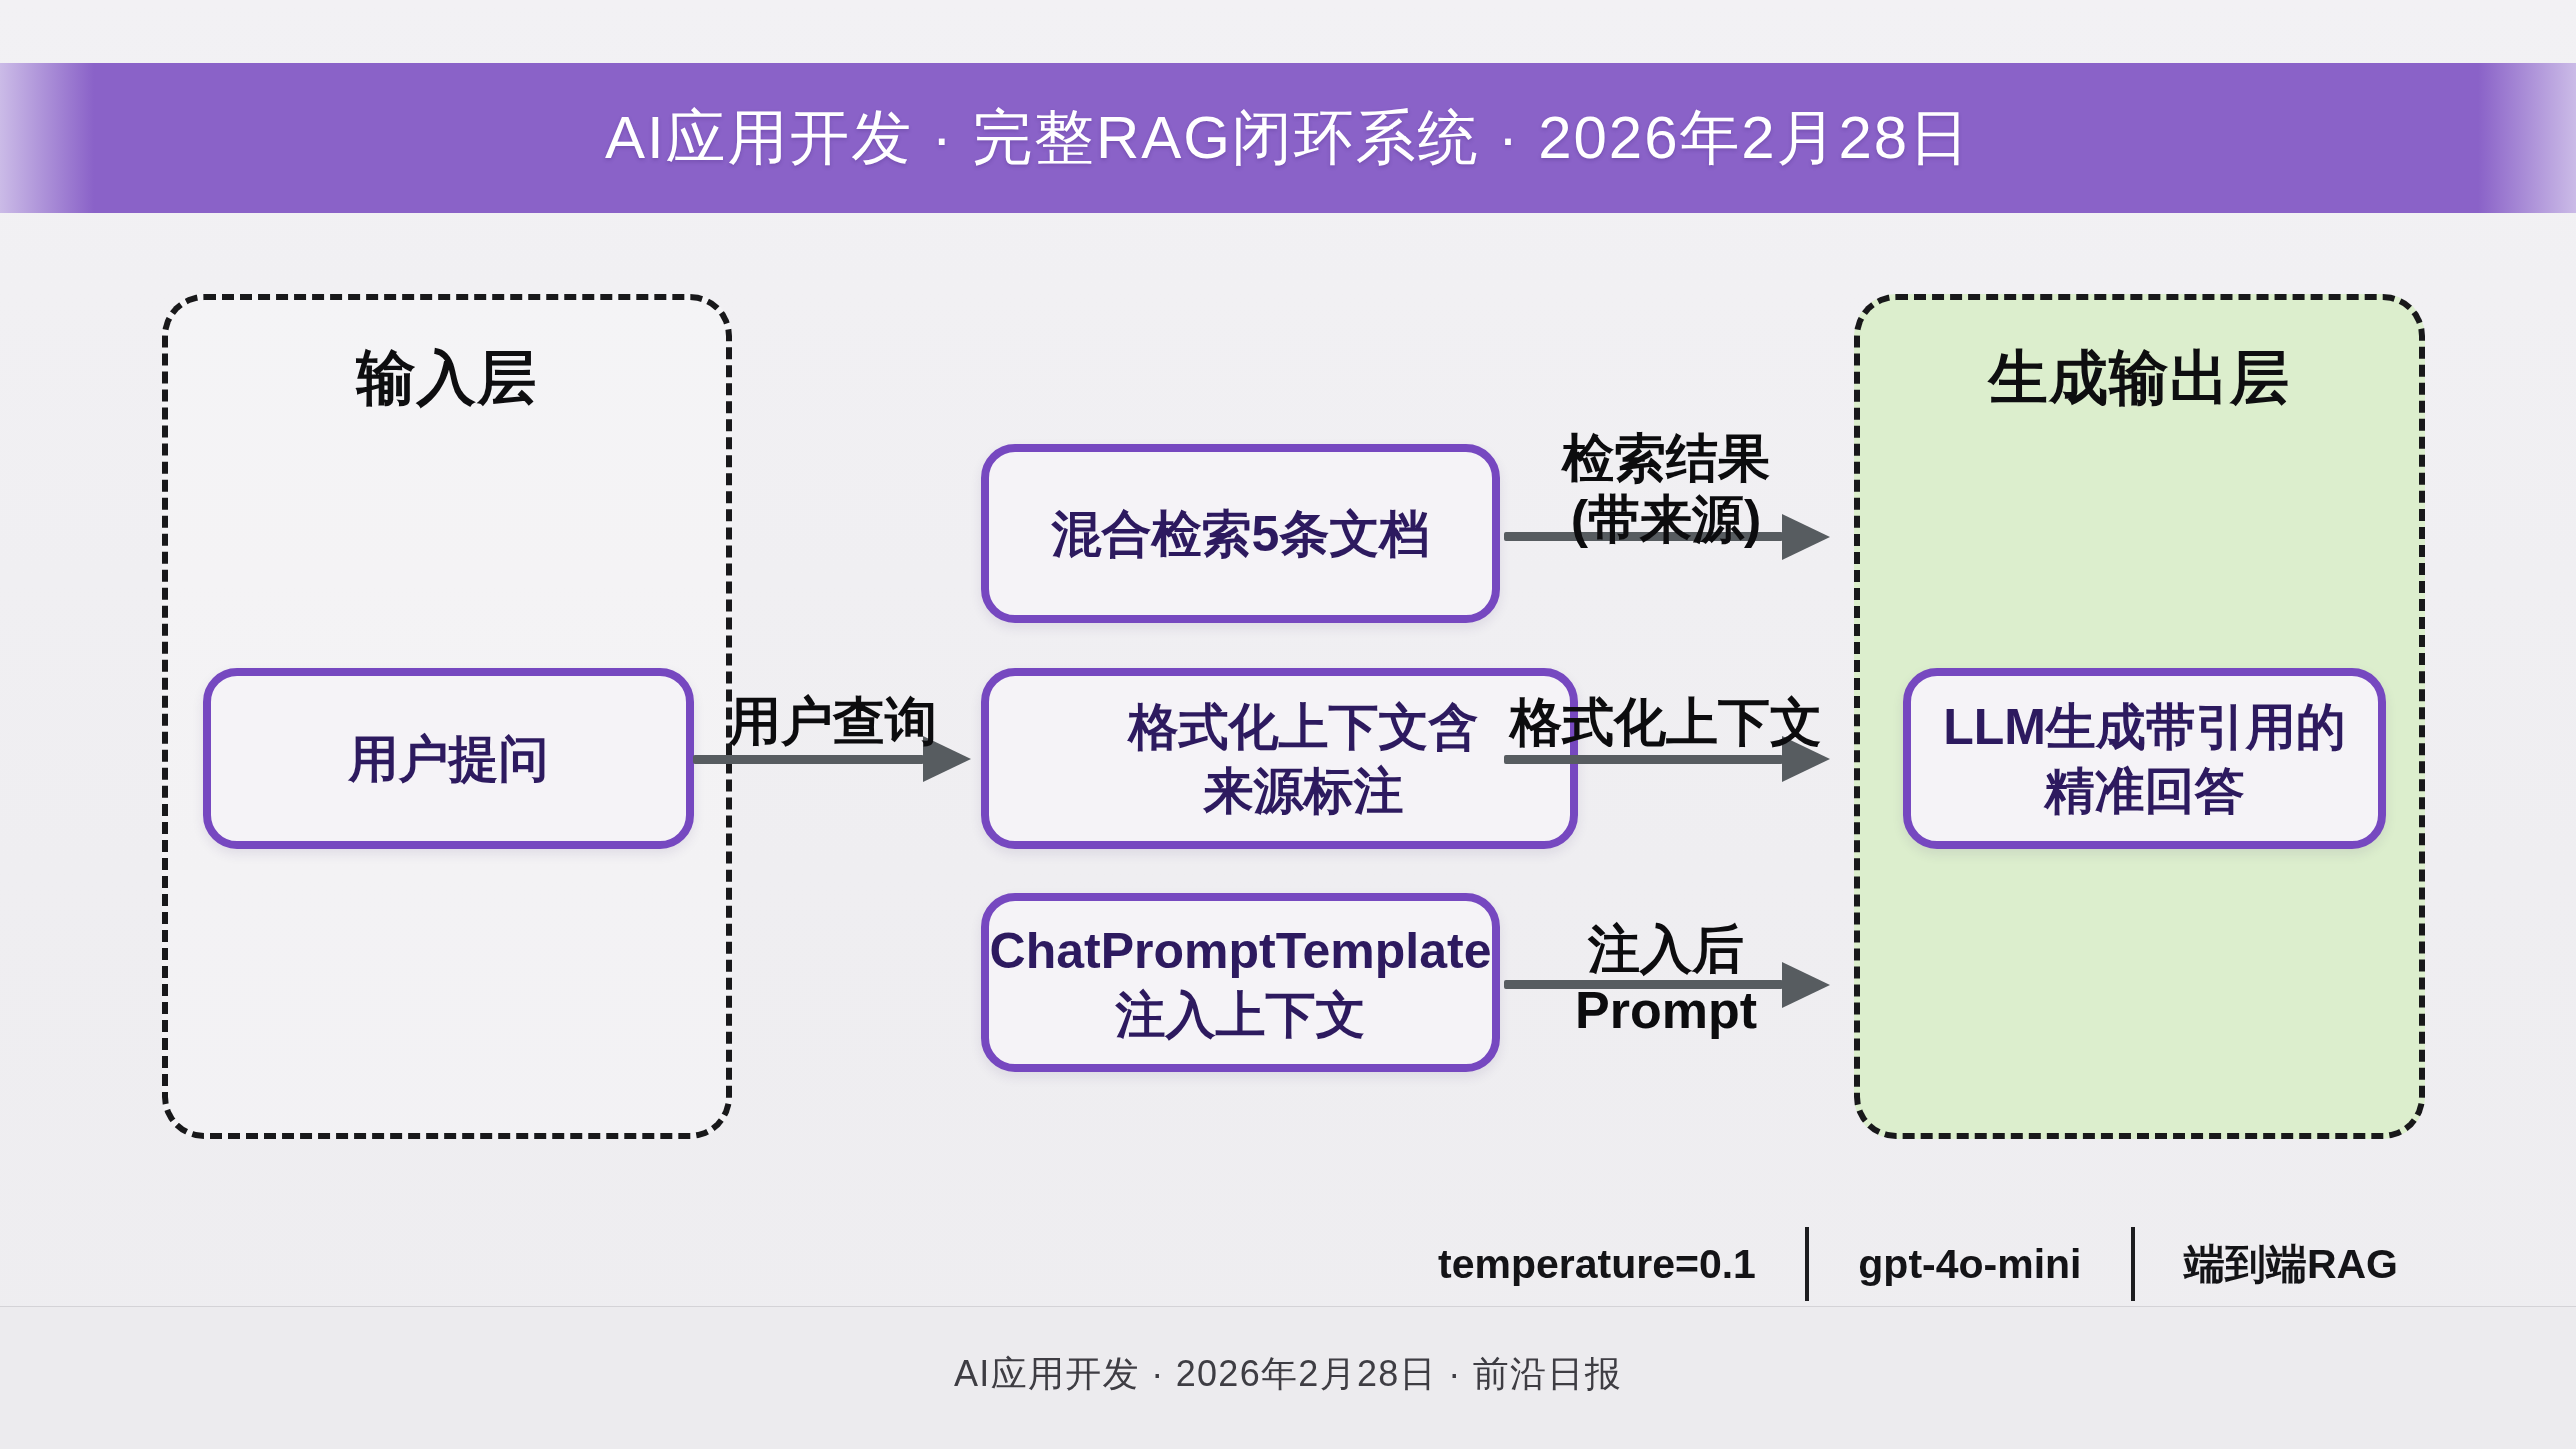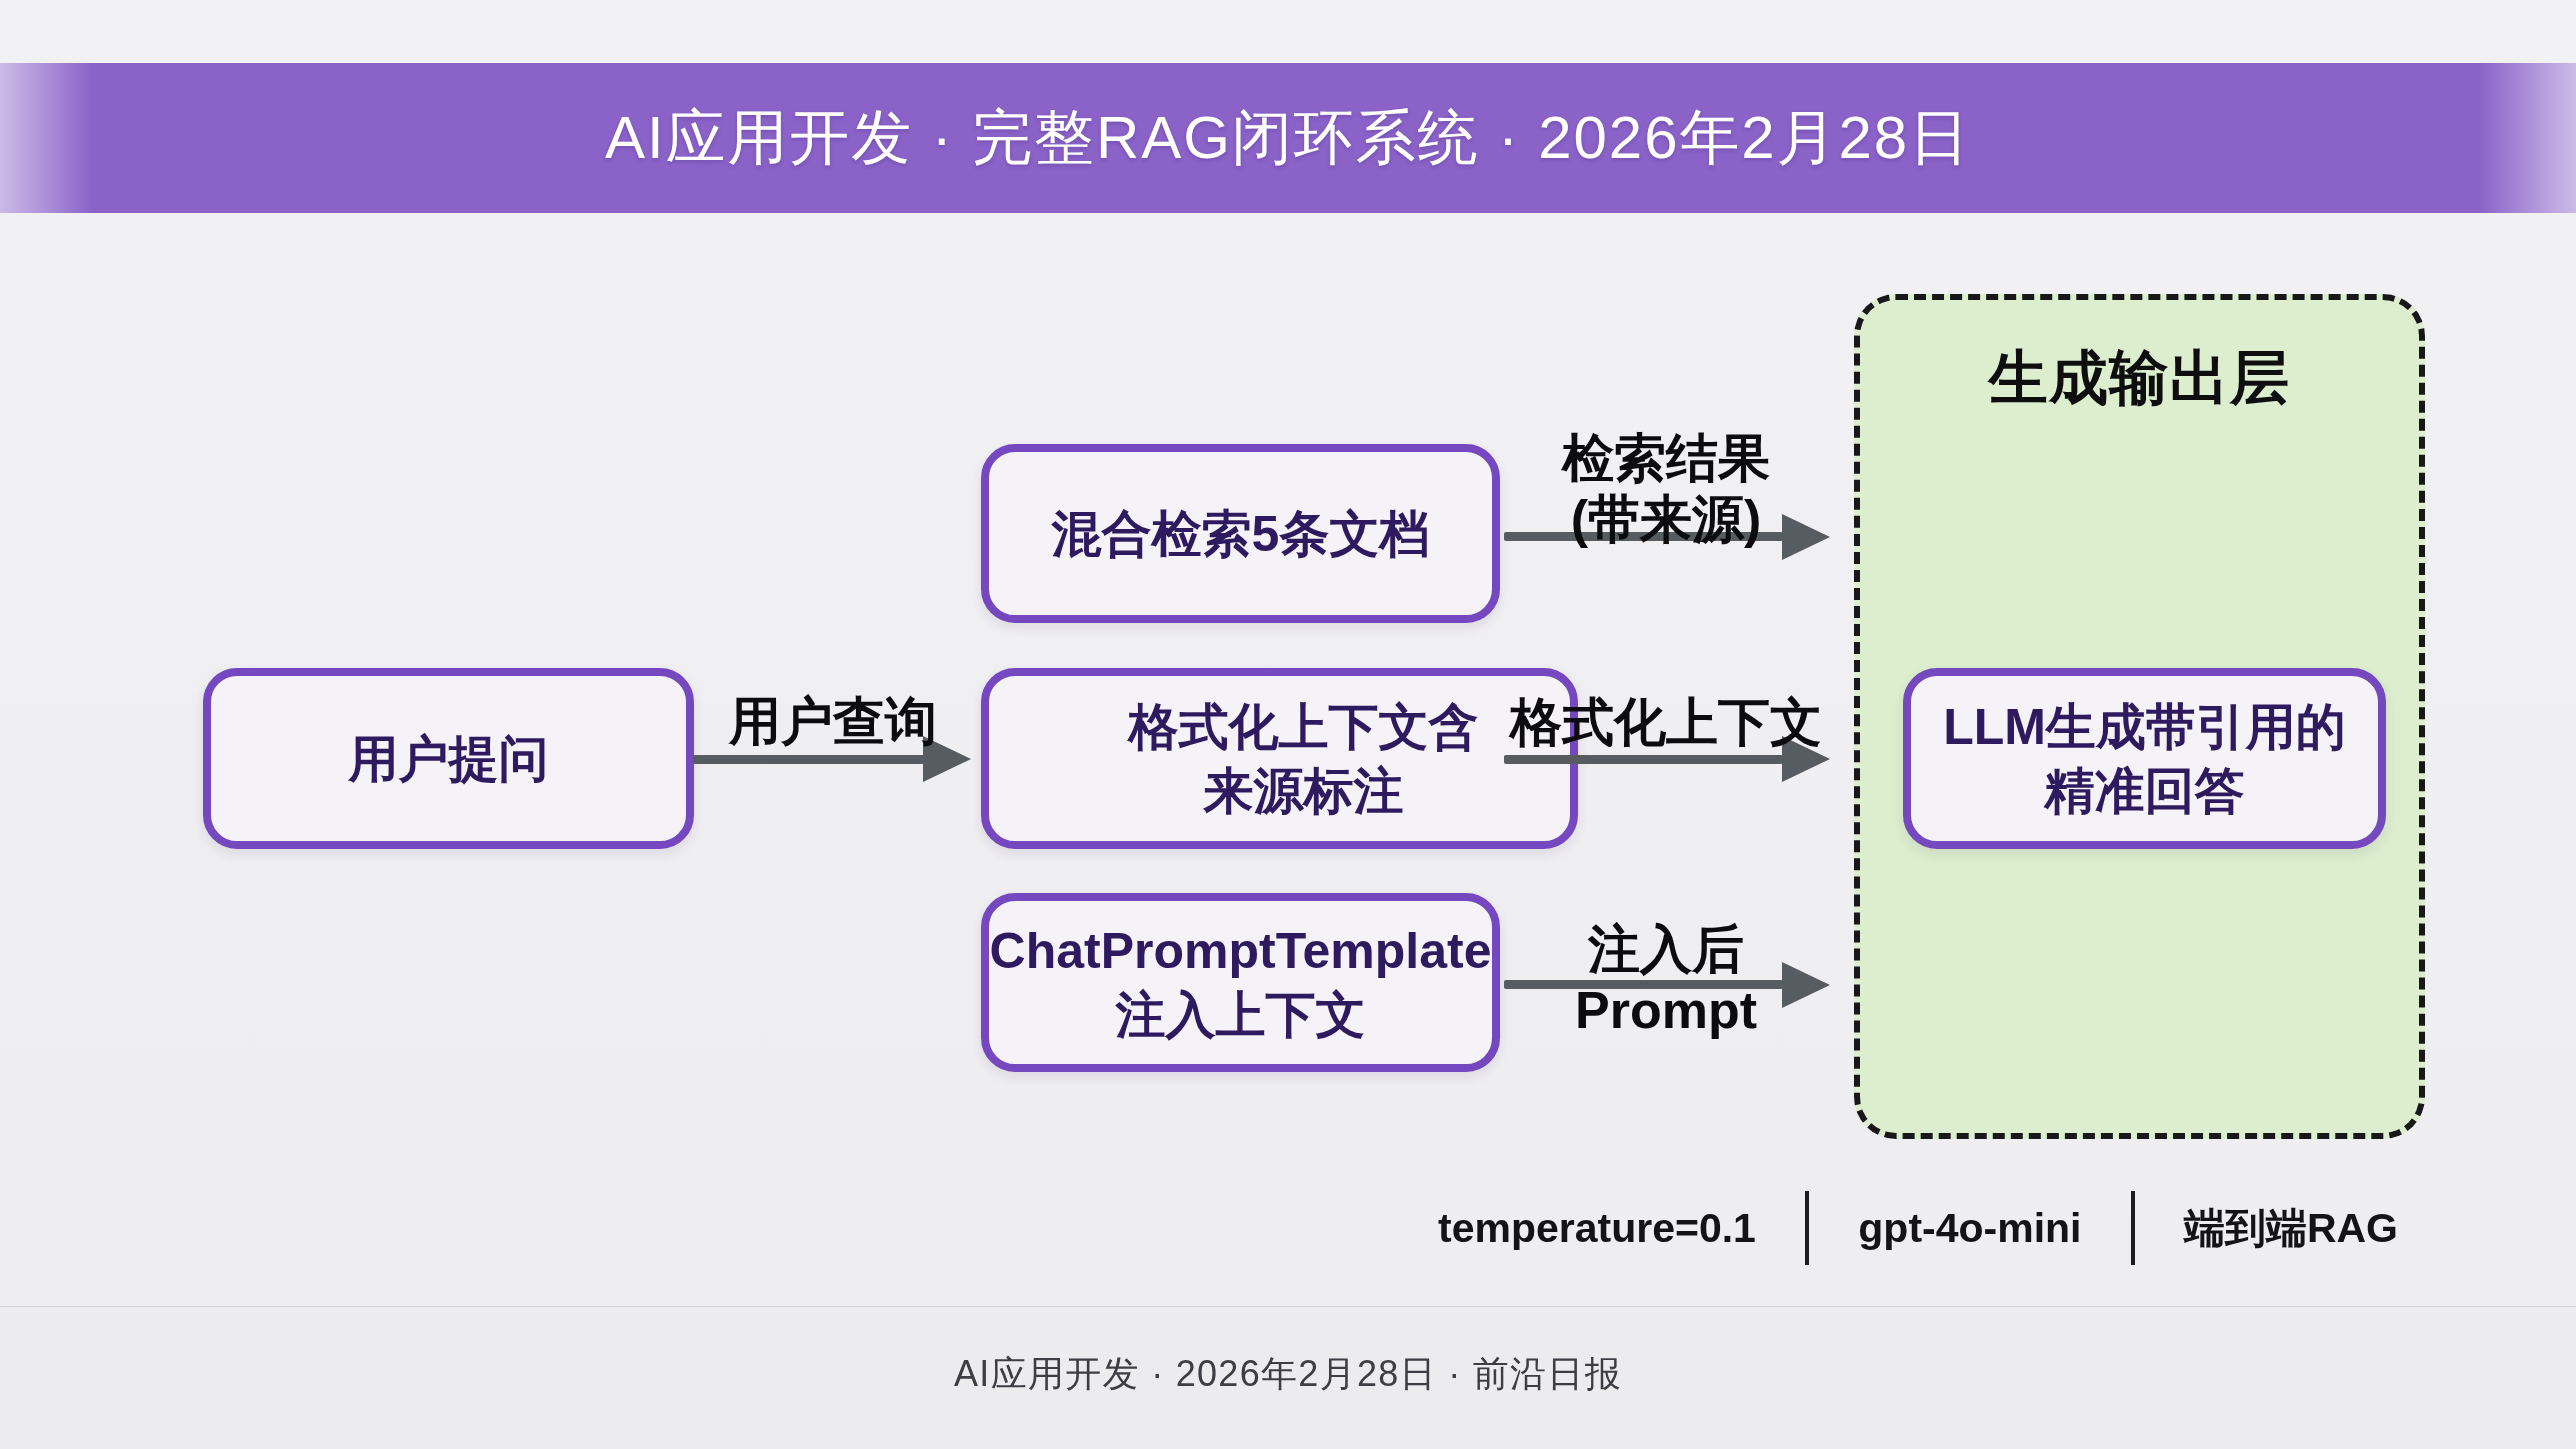--- a/index.html
+++ b/index.html
@@ -112,21 +112,21 @@
   .head-a3  { left: 1782px; top: 736px; }
   .label-a3 { left: 1509px; top: 692px; width: 314px; }
 
   .shaft-a4 { left: 1504px; top: 980px; width: 279px; }
   .head-a4  { left: 1782px; top: 962px; }
   .label-a4 { left: 1509px; top: 919px; width: 314px; }
 
   
   .meta-bar {
     position: absolute;
-    left: 1352px; top: 1187px;
+    left: 1352px; top: 1223px;
     width: 1132px; height: 82px;
     display: flex; align-items: center; justify-content: center;
     gap: 49px;
     font-size: 41px;
     font-weight: 700;
     color: #141417;
     white-space: nowrap;
   }
   .meta-divider {
     width: 4.4px; height: 74px;
@@ -153,20 +153,23 @@
 </style>
 </head>
 <body>
 
 <div class="stage">
 
   <div class="banner">
     <div class="banner-title">AI应用开发 · 完整RAG闭环系统 · 2026年2月28日</div>
   </div>
 
+  <div class="layer layer-input">
+    <div class="layer-title">输入层</div>
+  </div>
 
 
   <div class="layer layer-output">
     <div class="layer-title">生成输出层</div>
   </div>
 
   <div class="node node-user">用户提问</div>
   <div class="node node-retrieve">混合检索5条文档</div>
   <div class="node node-format">格式化上下文含
 来源标注</div>

